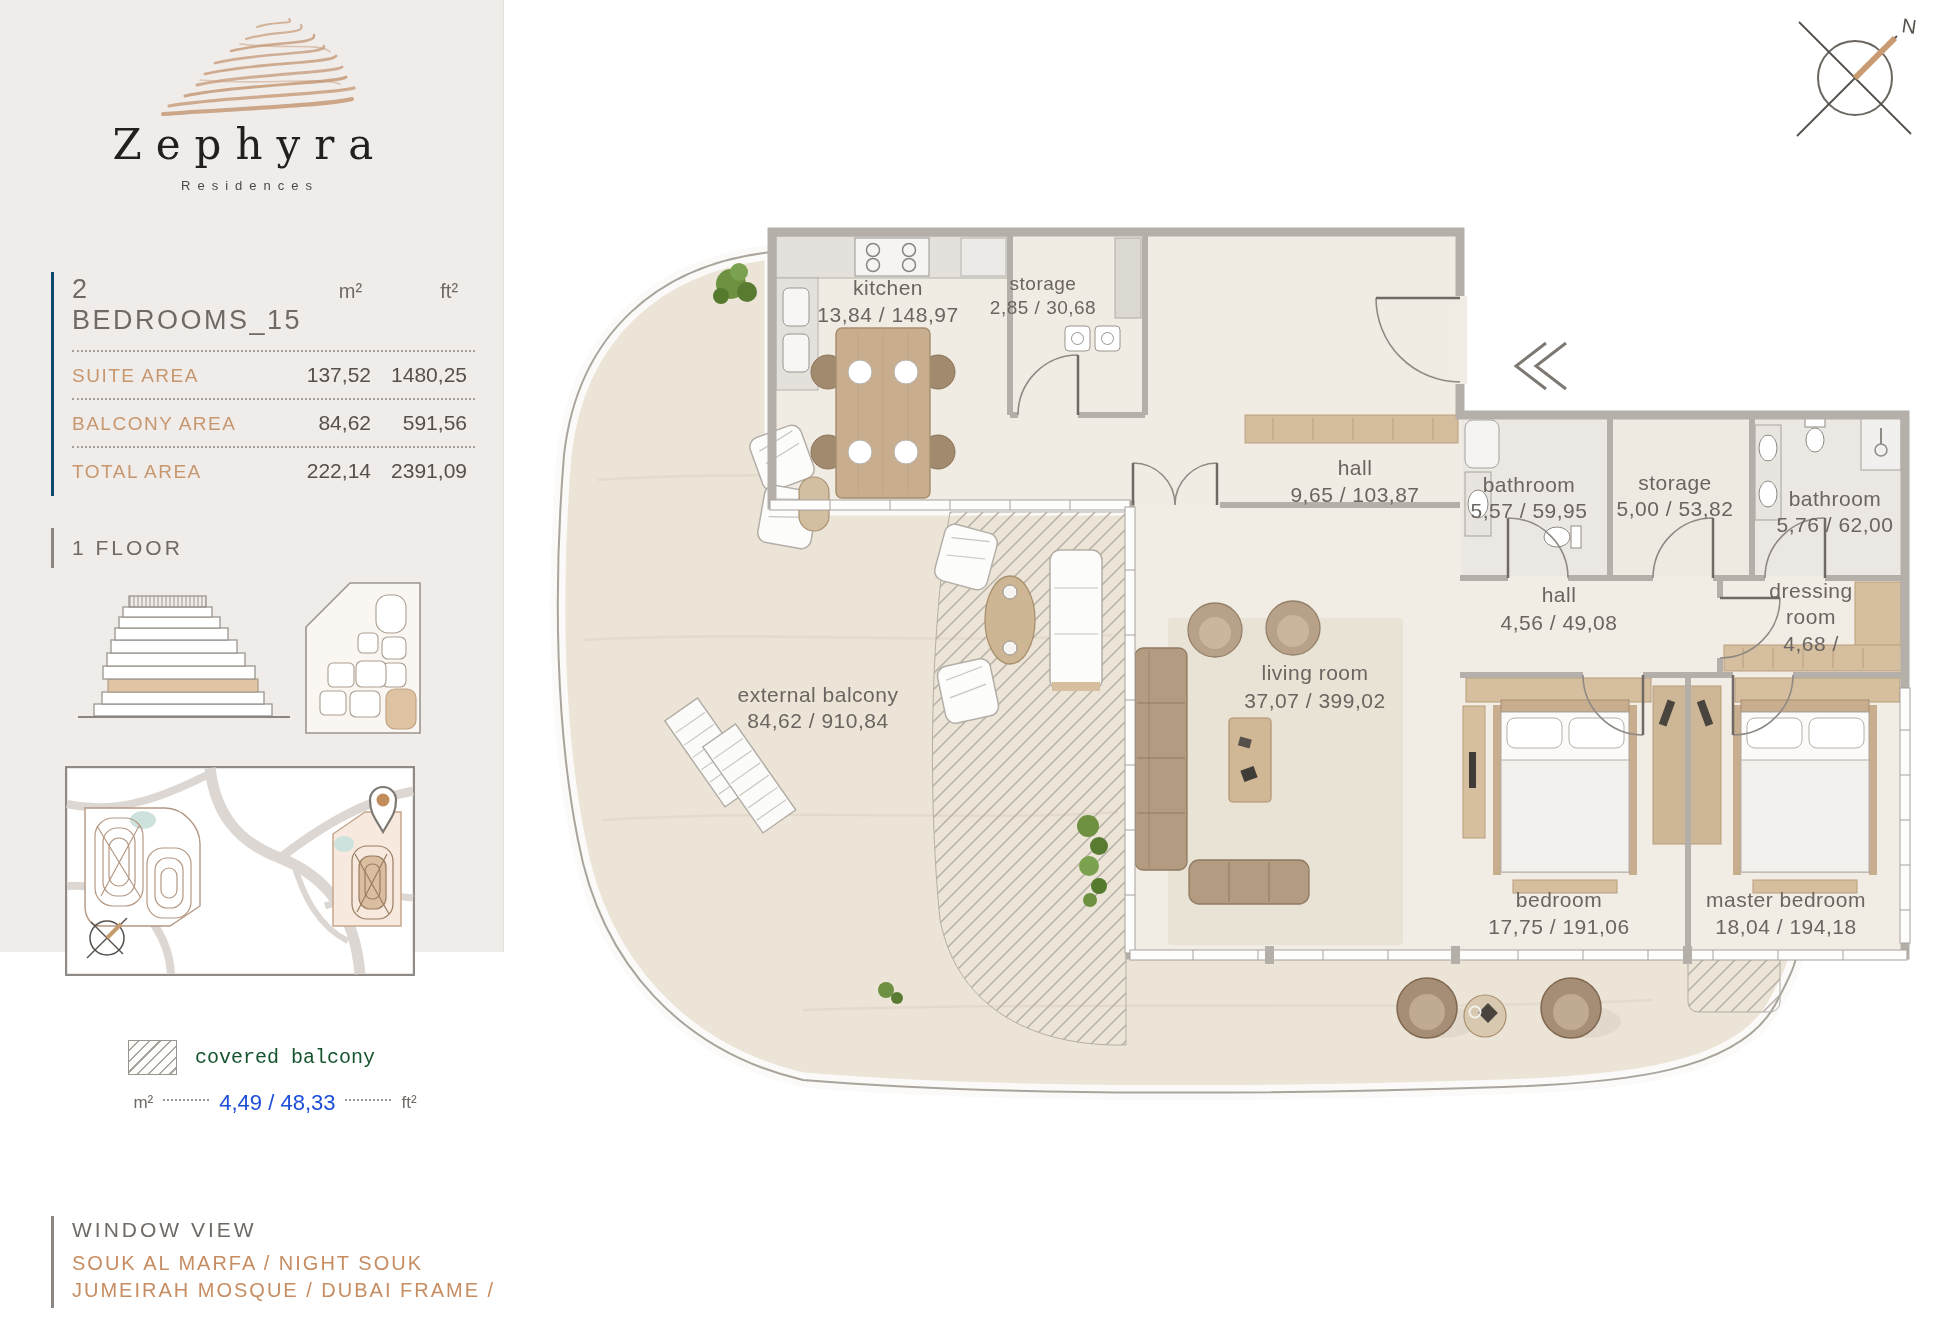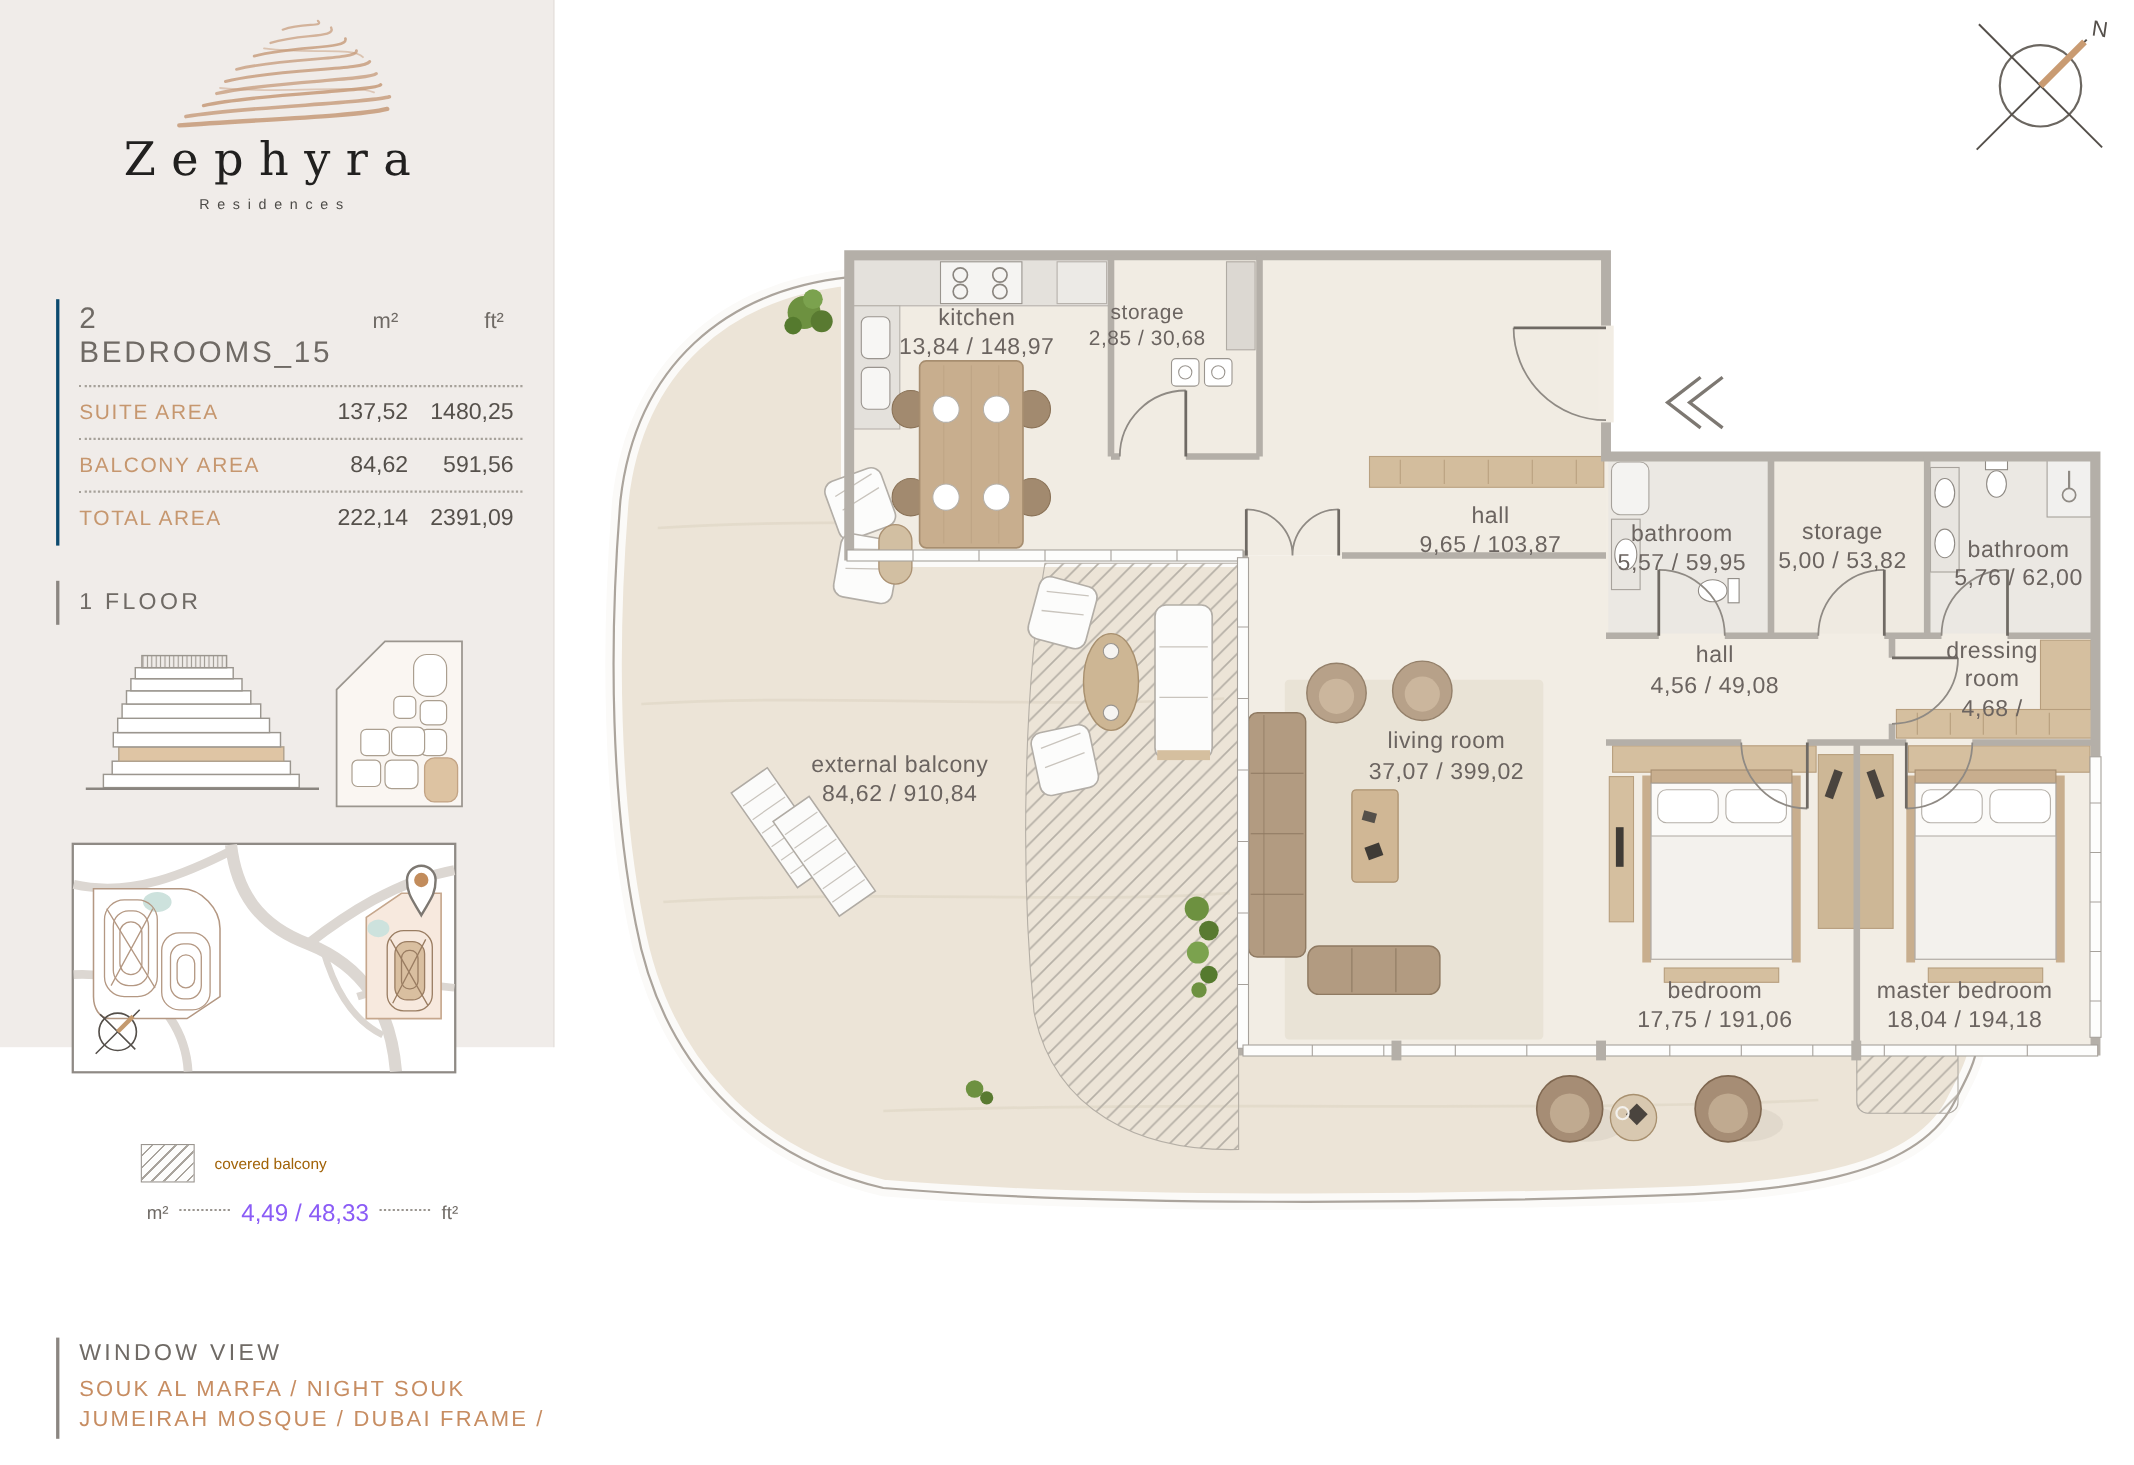--- a/index.html
+++ b/index.html
@@ -19,25 +19,25 @@
   .tbl-data{padding:11px 0;border-bottom:2px dotted #a6a19a;}
   .tbl-data:last-child{border-bottom:none;}
   .tbl-label{font-size:19px;letter-spacing:1.5px;color:#c6976f;}
   .tbl-val{font-size:21px;color:#55504b;text-align:right;padding-right:8px;}
   
   .floor-sec{left:51px;top:528px;border-left:3px solid #8b8681;padding:8px 0 8px 18px;}
   .floor-sec span{font-size:21px;letter-spacing:3px;color:#6f6a65;}
   
   .legend-row{left:128px;top:1040px;display:flex;align-items:center;gap:18px;}
   .legend-swatch{width:47px;height:33px;border:1.5px solid #9a958f;background:repeating-linear-gradient(135deg,#fdfdfc 0 6px,#a9a49d 6px 7.6px);}
-  .legend-text{font-size:14px;color:#a16207;}
+  .legend-text{font-size:20px;color:#14532d;font-family:Liberation Mono, monospace;}
   .legend-vals{left:100px;top:1090px;width:350px;display:flex;align-items:center;justify-content:center;gap:10px;}
   .lv-unit{font-size:17px;color:#6f6a65;}
   .lv-leader{display:inline-block;width:46px;height:1px;border-bottom:2.5px dotted #9a958f;transform:translateY(-4px);}
-  .lv-value{font-size:22px;color:#8b5cf6;}
+  .lv-value{font-size:22px;color:#1d4ed8;}
   
   .window-view{left:51px;top:1216px;border-left:3px solid #8b8681;padding:2px 0 4px 18px;}
   .wv-title{font-size:21px;letter-spacing:3px;color:#6f6a65;margin-bottom:8px;}
   .wv-line{font-size:20px;letter-spacing:2px;color:#c78d62;line-height:27px;}
   
   .rm{font-family:"Liberation Sans",sans-serif;font-size:21px;fill:#6b6460;text-anchor:middle;letter-spacing:.5px;}
   .rm-s{font-size:19px;}
   .north{font-family:"Liberation Sans",sans-serif;font-size:20px;fill:#55504b;}
 </style>
 </head>

